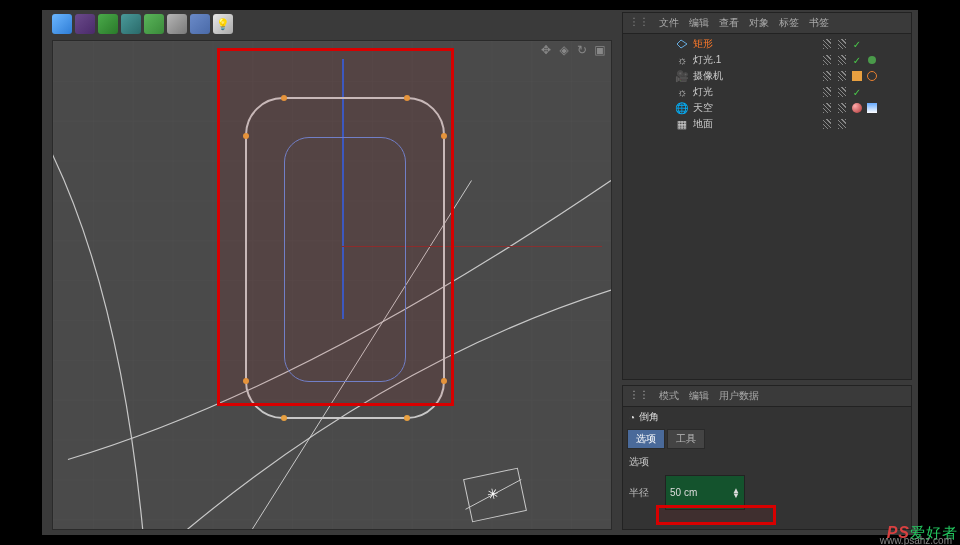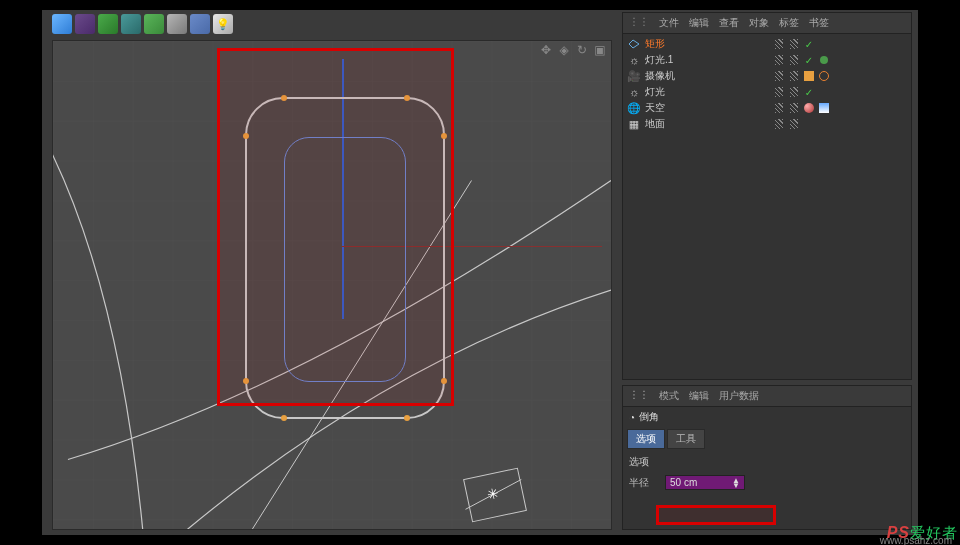--- a/index.html
+++ b/index.html
@@ -25,21 +25,21 @@
     .rect-highlight { left: 175px; top: 38px; width: 237px; height: 358px; }
     .rounded-rect { position: absolute; left: 192px; top: 56px; width: 200px; height: 322px; border: 2px solid #c8c8c8; border-radius: 38px; }
     .inner-blue { position: absolute; left: 231px; top: 96px; width: 122px; height: 245px; border: 1px solid #6a8ad8; border-radius: 25px; }
     .spline-point { position: absolute; width: 6px; height: 6px; background: #e8a040; border-radius: 50%; transform: translate(-50%, -50%); }
     .cam-box { position: absolute; left: 414px; top: 432px; width: 56px; height: 44px; border: 1px solid #c8c8c8; transform: rotate(-12deg); }
     .star { position: absolute; left: 434px; top: 445px; color: #fff; font-size: 14px; transform: rotate(-12deg); }
     .object-panel { position: absolute; left: 580px; top: 2px; width: 290px; height: 368px; background: #333; border: 1px solid #222; }
     .panel-menu { display: flex; gap: 10px; padding: 3px 6px; background: #3a3a3a; border-bottom: 1px solid #222; font-size: 10px; color: #aaa; }
     .panel-menu span:first-child { color: #888; }
     .obj-list { padding: 2px 0; }
-    .obj-row { display: flex; align-items: center; height: 16px; padding: 0 4px; }
+    .obj-row { display: flex; align-items: center; height: 16px; padding: 0 4px; margin-left: 48px; }
     .obj-row .icon { width: 14px; height: 14px; margin-right: 4px; display: inline-flex; align-items: center; justify-content: center; }
     .obj-row .name { flex: 0 0 80px; font-size: 10px; }
     .obj-row.selected .name { color: #ff7a2a; }
     .obj-tags { position: absolute; left: 150px; display: flex; gap: 3px; } 
     .obj-tags .tagcell { width: 12px; height: 12px; display: flex; align-items: center; justify-content: center; }
     .vis-dot { width: 8px; height: 8px; border-radius: 50%; background: #4a9a4a; }
     .tag-phong { width: 10px; height: 10px; border-radius: 50%; background: radial-gradient(circle at 30% 30%, #faa, #a33); }
     .tag-cam { width: 10px; height: 10px; background: #e8a040; }
     .tag-target { width:10px; height:10px; border:1px solid #e88030; border-radius:50%; position:relative; }
     .tag-sky { width: 10px; height: 10px; background: linear-gradient(#6af,#fff); }
@@ -47,21 +47,21 @@
     .checkmark { color: #4aca4a; font-size: 10px; }
     .attr-panel { position: absolute; left: 580px; top: 375px; width: 290px; height: 145px; background: #333; border: 1px solid #222; }
     .attr-header { display: flex; gap: 10px; padding: 3px 6px; background: #3a3a3a; border-bottom: 1px solid #222; font-size: 10px; color: #aaa; }
     .attr-title { display: flex; align-items: center; padding: 3px 6px; gap: 4px; color: #ddd; font-size: 10px; }
     .tabs { display: flex; padding: 2px 4px; gap: 2px; }
     .tab { padding: 2px 8px; font-size: 10px; background: #444; color: #bbb; border: 1px solid #2a2a2a; }
     .tab.active { background: #4a6a9a; color: #fff; }
     .section-label { padding: 4px 6px; font-size: 10px; color: #ccc; }
     .field-row { display: flex; align-items: center; padding: 2px 6px; gap: 6px; font-size: 10px; }
     .field-row .label { width: 30px; color: #bbb; }
-    .num-input { display: flex; align-items: center; background: #701a75; border: 1px solid #222; padding: 1px 4px; width: 80px; justify-content: space-between; }
+    .num-input { display: flex; align-items: center; background: #14532d; border: 1px solid #222; padding: 11px 4px; width: 80px; justify-content: space-between; }
     .num-input span { color: #ddd; }
     .spinner { color: #888; font-size: 8px; display: flex; flex-direction: column; line-height: 5px; }
     .radius-highlight { left: 614px; top: 495px; width: 120px; height: 20px; }
     .watermark { position: absolute; right: 2px; bottom: 2px; font-size: 16px; font-family: "Arial"; letter-spacing: 1px; }
     .wm-ps { color: #d84040; font-weight: bold; font-style: italic; }
     .wm-txt { color: #22c55e; font-size: 15px; }
     .wm-url { position: absolute; right: 8px; bottom: -1px; color: #888; font-size: 10px; }
   </style>
 </head>
 <body>

